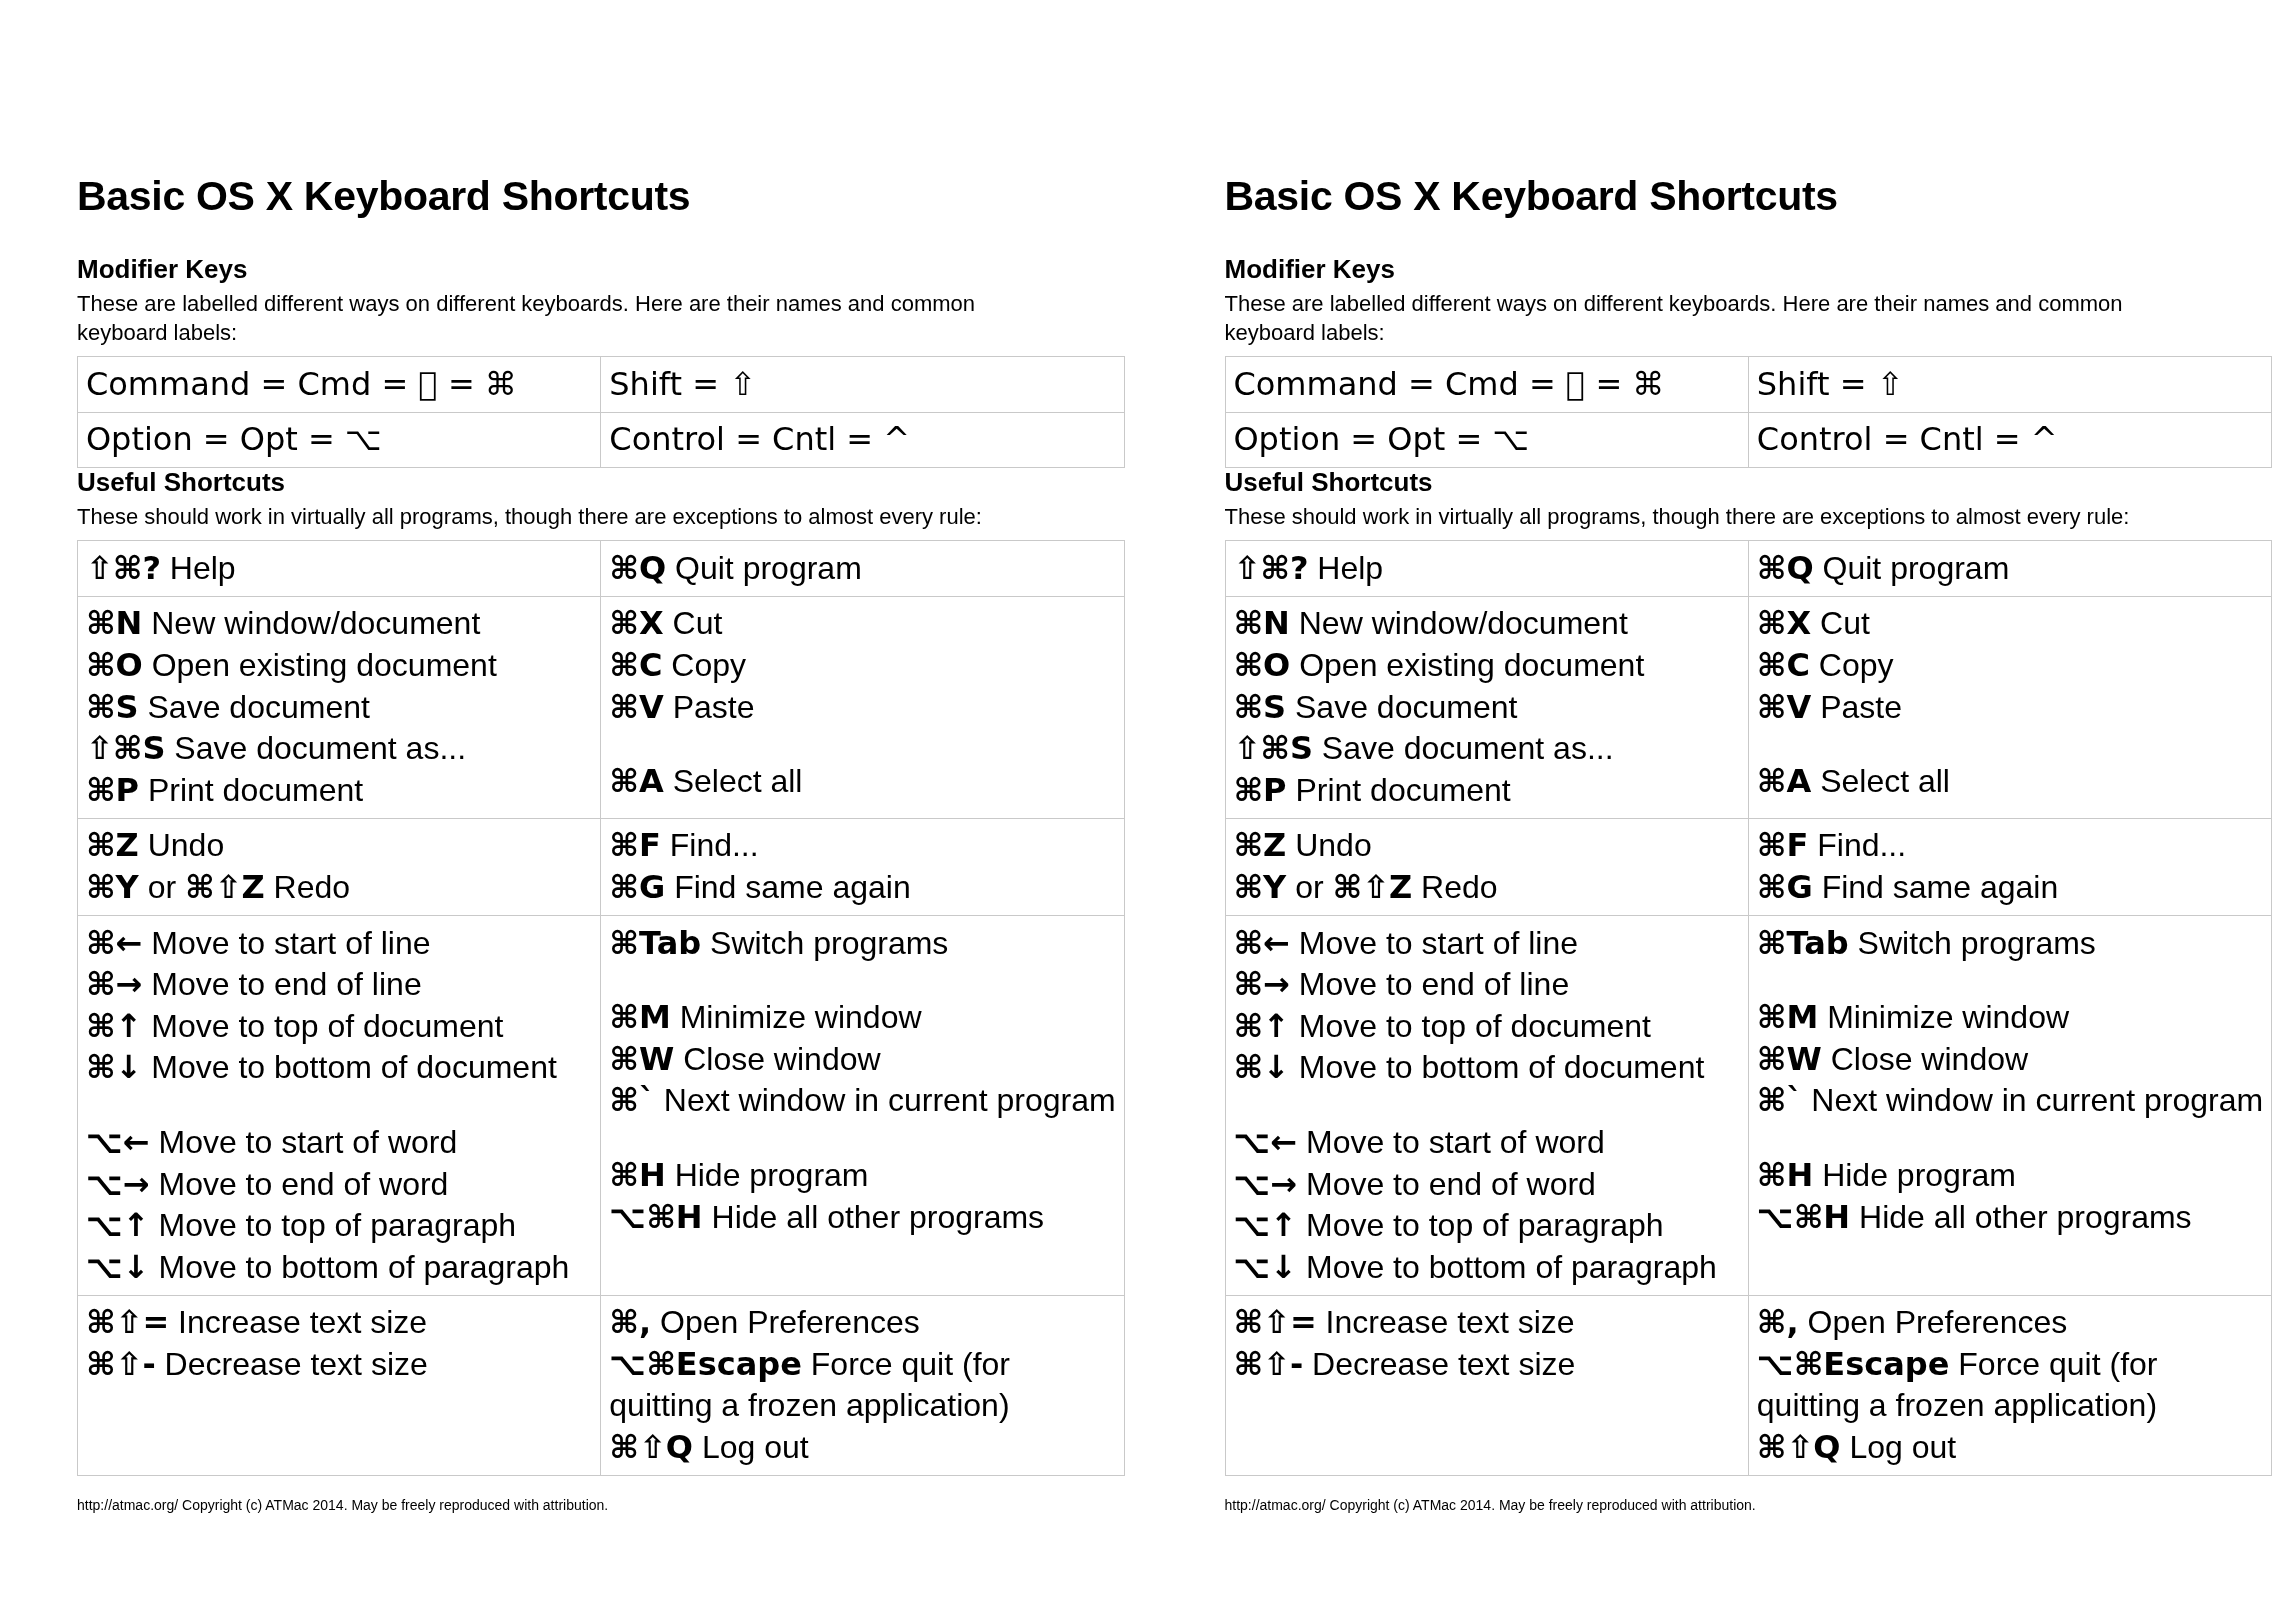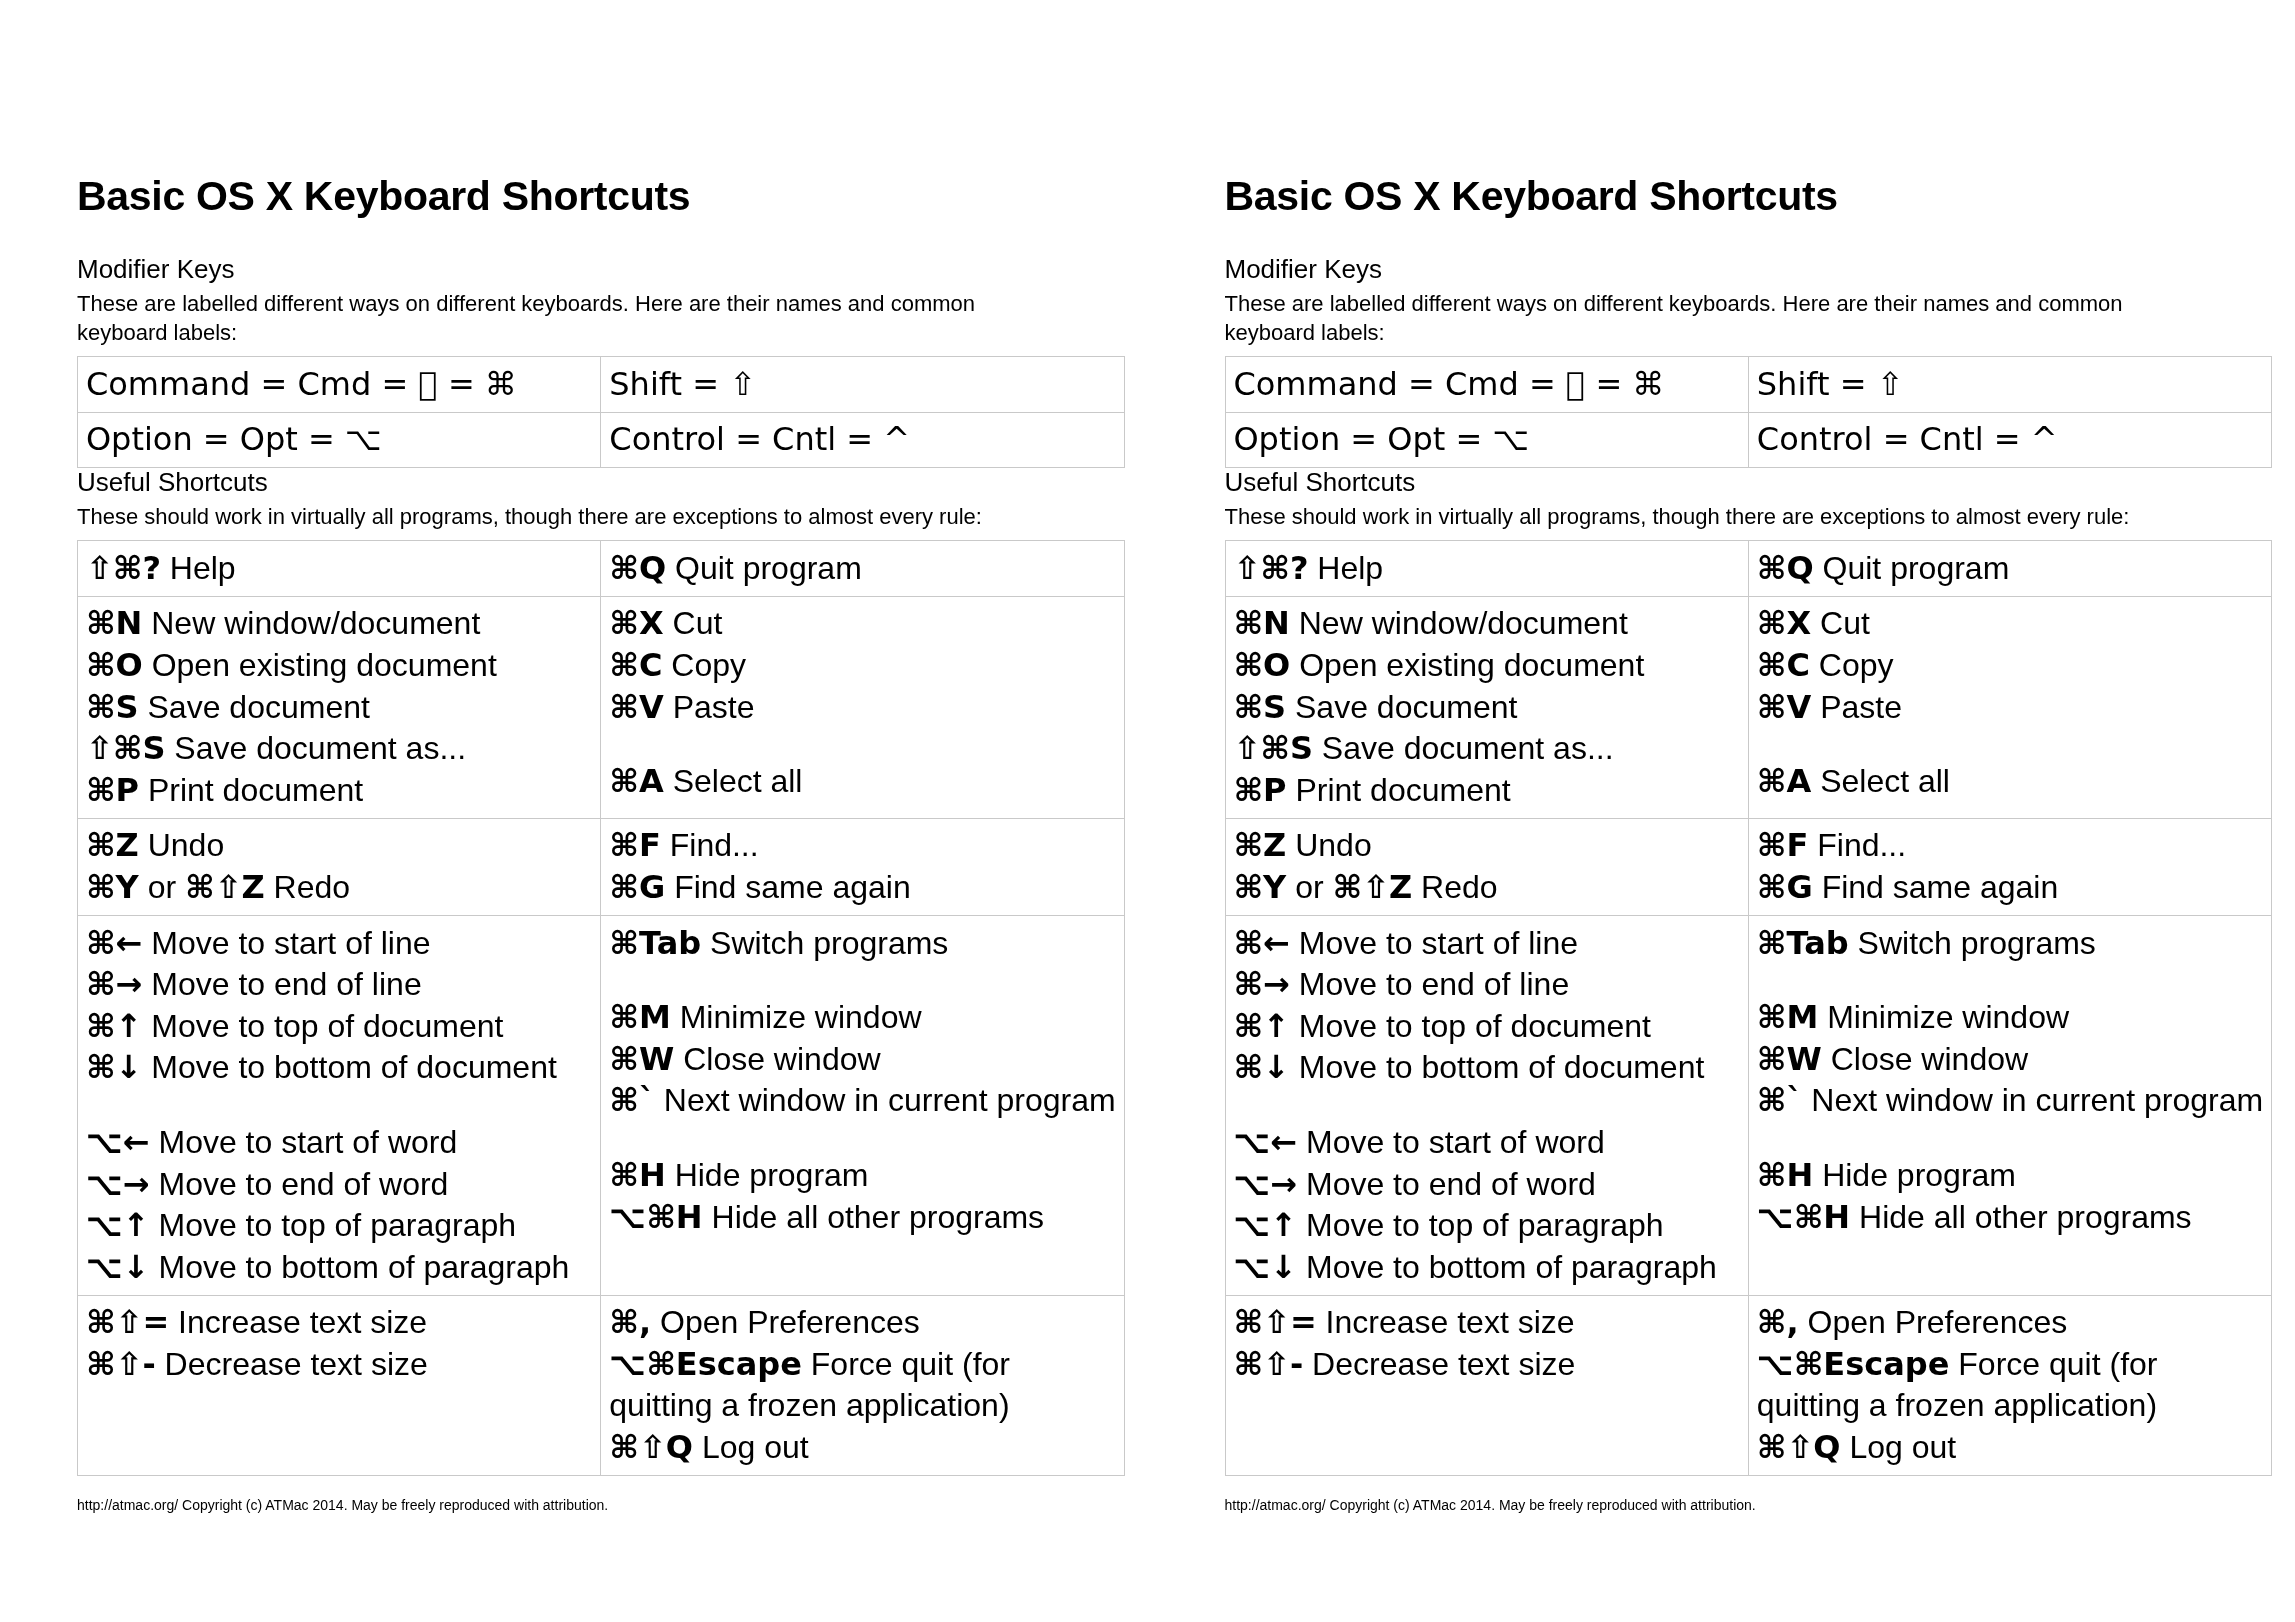--- a/index.html
+++ b/index.html
@@ -32,21 +32,21 @@
   }
   h1.doc-title {
     font-size: 41px;
     font-weight: bold;
     line-height: 1.0;
     margin: 0 0 38px 0;
     letter-spacing: -0.3px;
   }
   h2.section-title {
     font-size: 26px;
-    font-weight: normal;
+    font-weight: bold;
     line-height: 1.1;
     margin: 0 0 5.2px 0;
   }
   p.section-intro {
     font-size: 22px;
     line-height: 1.32;
     margin: 0 0 9.2px 0;
     max-width: 975px;
   }
   table.grid {

